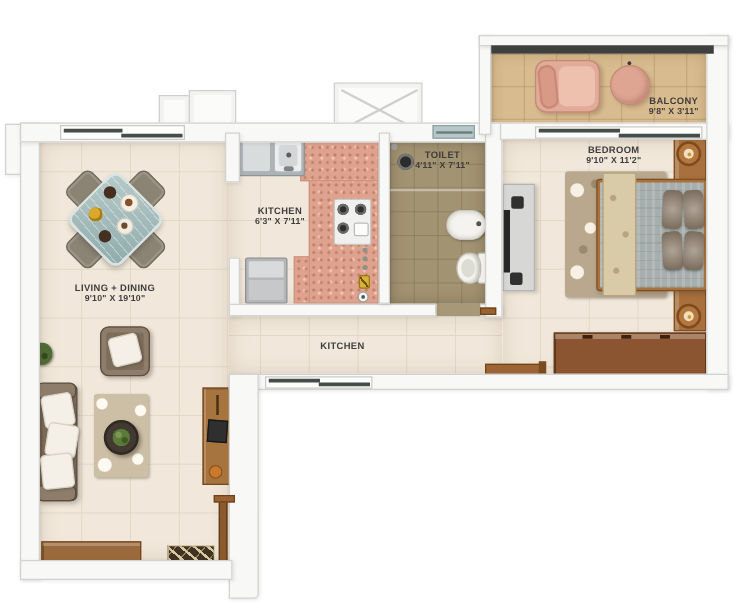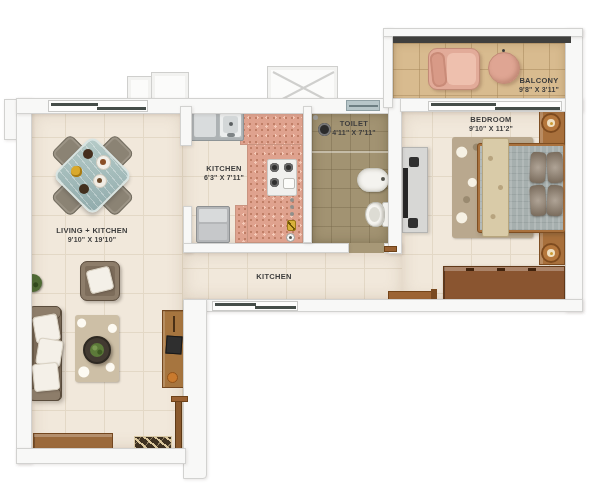--- a/index.html
+++ b/index.html
@@ -224,21 +224,21 @@
   <div class="abs z5" style="left:212px;top:301px;width:86px;height:10px;background:#fdfdfc;border:1px solid #c9c9c7;box-sizing:border-box;">
     <div class="winbar" style="left:2px;top:1px;width:41px;height:3px;"></div>
     <div class="winbar" style="left:42px;top:4px;width:41px;height:3px;"></div>
   </div>
   <div class="abs z5" style="left:428px;top:101px;width:134px;height:10px;background:#fdfdfc;border:1px solid #c9c9c7;box-sizing:border-box;">
     <div class="winbar" style="left:2px;top:1px;width:65px;height:3px;"></div>
     <div class="winbar" style="left:66px;top:5px;width:65px;height:3px;"></div>
   </div>
 
   <div class="label" style="left:32px;top:226px;width:120px;">
-    <div class="l1">LIVING + KITCHEN</div>
+    <div class="l1">LIVING + DINING</div>
     <div class="l2">9'10" X 19'10"</div>
   </div>
   <div class="label" style="left:164px;top:164px;width:120px;">
     <div class="l1">KITCHEN</div>
     <div class="l2">6'3" X 7'11"</div>
   </div>
   <div class="label" style="left:294px;top:119px;width:120px;text-align:center;">
     <div class="l1">TOILET</div>
     <div class="l2">4'11" X 7'11"</div>
   </div>

